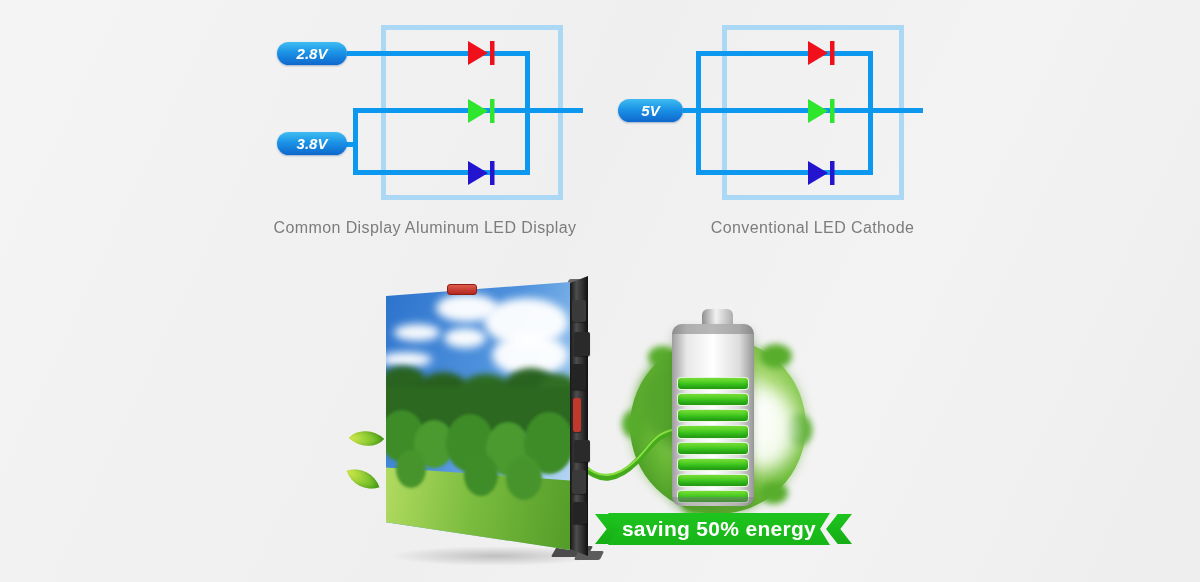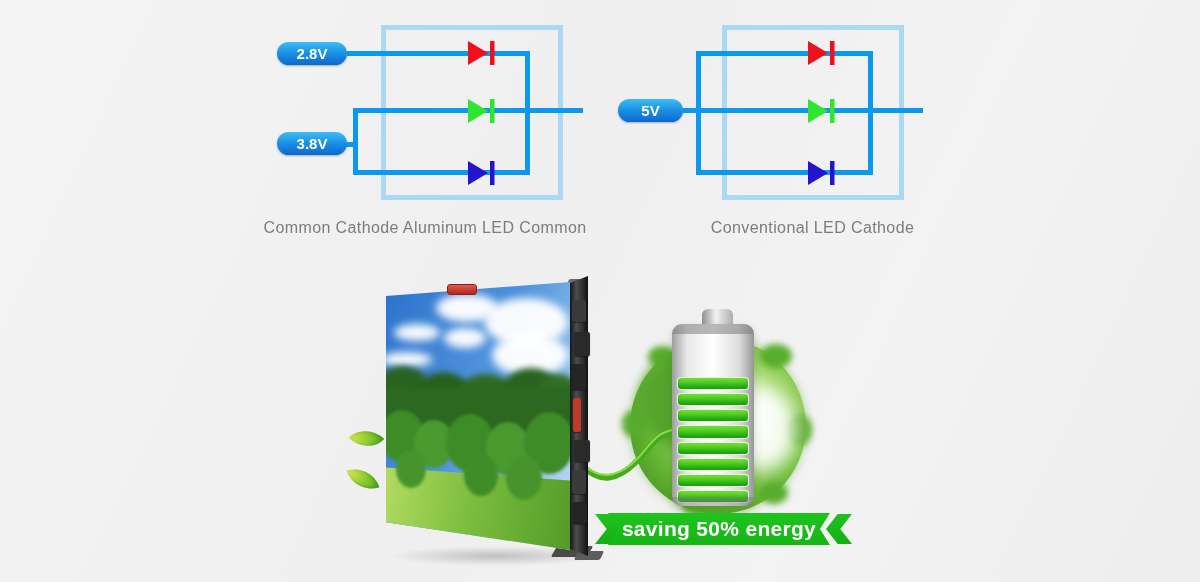--- a/index.html
+++ b/index.html
@@ -11,20 +11,21 @@
   
   .diag-frame{position:absolute;box-sizing:border-box;border:5px solid var(--box-blue,#abd9f5);background:transparent;}
   .wire{position:absolute;background:var(--wire-blue,#0d98ef);}
   .wire.h{height:5px;}
   .wire.v{width:5px;}
   .pill{
     position:absolute;height:23px;border-radius:12px;
     background:linear-gradient(180deg,#3fbdf2 0%,#1b93e6 45%,#0f67cd 100%);
     color:#fff;font-size:15px;font-weight:bold;text-align:center;line-height:23px;
     box-shadow:0 1px 2px rgba(0,60,120,.35);
+    font-style:italic;
   }
   .led{position:absolute;width:30px;height:26px;}
   .caption{position:absolute;color:var(--caption-gray,#7c7c7c);font-size:16px;letter-spacing:.4px;text-align:center;line-height:20px;}
   
   .panel{position:absolute;left:386px;top:282px;width:184px;height:268px;
     clip-path:polygon(0 5.2%,100% 0,100% 100%,0 89.6%);overflow:hidden;z-index:4;}
   .sky{position:absolute;inset:0;background:linear-gradient(115deg,#2b72cc 0%,#4f92dd 45%,#9ec9ef 80%,#cfe2f5 100%);}
   .cloud{position:absolute;background:rgba(255,255,255,.96);border-radius:50%;filter:blur(4px);}
   .blob{position:absolute;border-radius:50%;}
   .forest-band{position:absolute;left:-5px;top:105px;width:194px;height:48px;background:#2c6820;filter:blur(2px);}
@@ -88,21 +89,21 @@
       <rect x="24" y="1" width="4.5" height="24" fill="#f0101c"></rect>
     </svg>
     <svg class="led" style="left:466px;top:98px;" viewBox="0 0 30 26">
       <polygon points="2,1 2,25 22,13" fill="#2ee62e"></polygon>
       <rect x="24" y="1" width="4.5" height="24" fill="#2ee62e"></rect>
     </svg>
     <svg class="led" style="left:466px;top:160px;" viewBox="0 0 30 26">
       <polygon points="2,1 2,25 22,13" fill="#2214cf"></polygon>
       <rect x="24" y="1" width="4.5" height="24" fill="#2214cf"></rect>
     </svg>
-    <div class="caption" style="left:260px;top:218px;width:330px;">Common Cathode Aluminum LED Common</div>
+    <div class="caption" style="left:260px;top:218px;width:330px;">Common Display Aluminum LED Display</div>
   </div>
 
   <div>
     <div class="diag-frame" style="left:722px;top:25px;width:182px;height:175px;"></div>
     <div class="wire h" style="left:683px;top:108px;width:240px;"></div>
     <div class="wire h" style="left:696px;top:51px;width:177px;"></div>
     <div class="wire h" style="left:696px;top:170px;width:177px;"></div>
     <div class="wire v" style="left:696px;top:51px;height:124px;"></div>
     <div class="wire v" style="left:868px;top:51px;height:124px;"></div>
     <div class="pill" style="left:618px;top:99px;width:65px;">5V</div>

